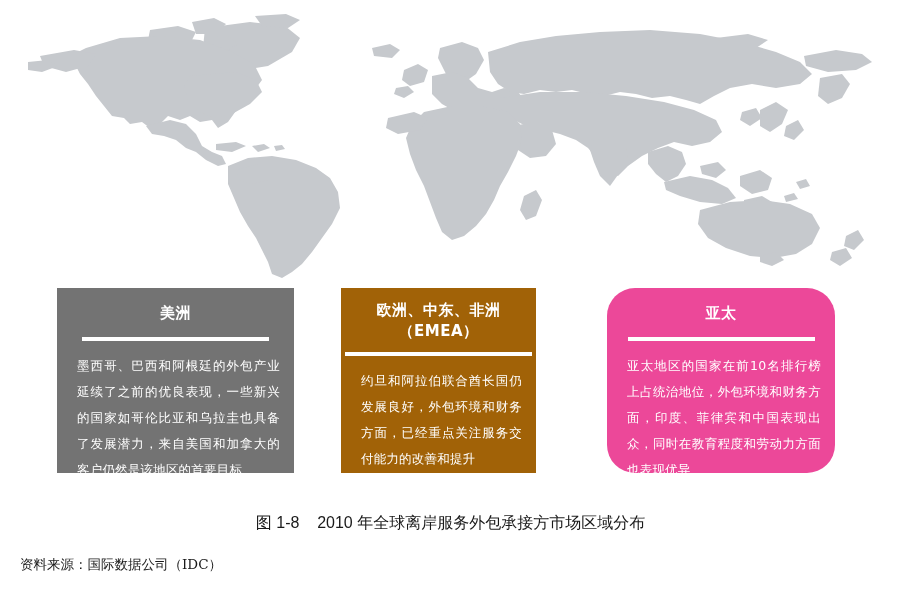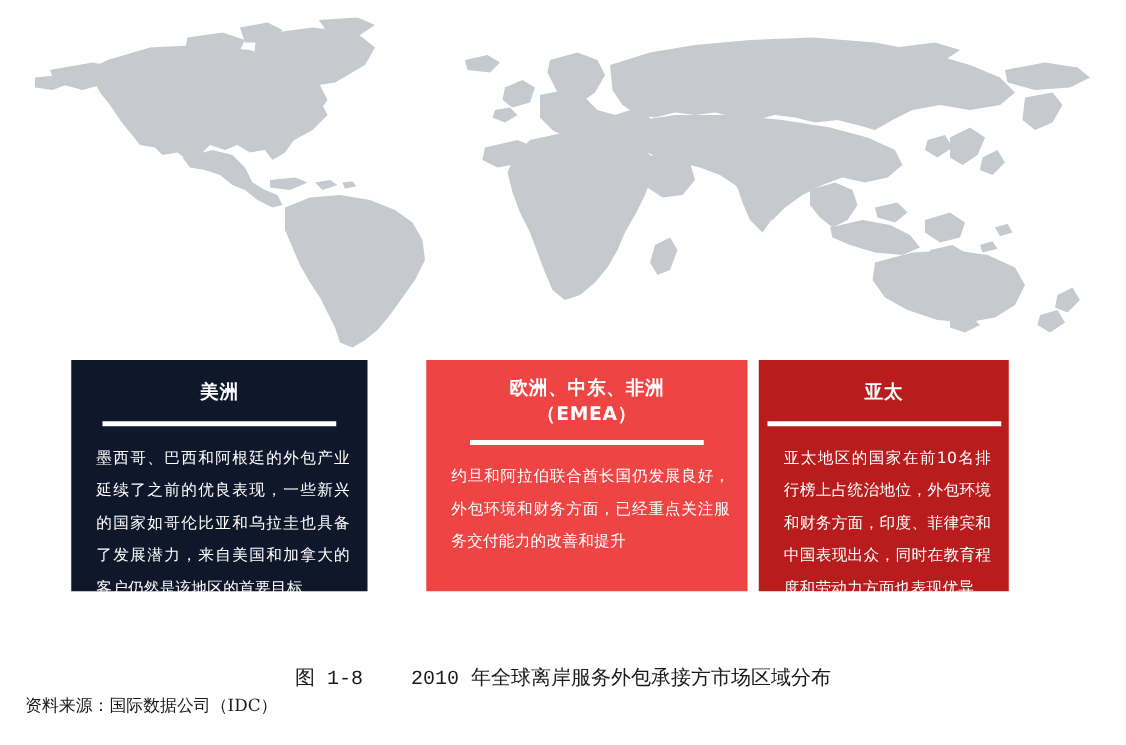--- a/index.html
+++ b/index.html
@@ -40,23 +40,23 @@
     width: 901px;
     height: 185px;
   }
   .region-panel {
     position: absolute;
     top: 0;
     height: 185px;
     box-sizing: border-box;
     padding: 0;
   }
-  .panel-americas { left: 57px;  width: 237px; background: #0f172a; }
-  .panel-emea     { left: 341px; width: 257px; background: #ef4444; }
-  .panel-apac     { left: 607px; width: 200px; background: #b91c1c; }
+  .panel-americas { left: 57px;  width: 237px; background: #737373; }
+  .panel-emea     { left: 341px; width: 195px; background: #a16207; }
+  .panel-apac     { left: 607px; width: 228px; background: #ec4899; border-radius: 28px; }
 
   .panel-title {
     color: #ffffff;
     text-align: center;
     font-size: 15px;
     font-weight: 600;
     line-height: 21px;
     letter-spacing: 0.5px;
     padding: 0 12px;
     box-sizing: border-box;
@@ -84,24 +84,24 @@
     padding: 12px 14px 0 20px;
     box-sizing: border-box;
     text-align: justify;
     text-justify: inter-ideograph;
   }
 
   
   #figure-caption {
     position: absolute;
     left: 0;
-    top: 532px;
+    top: 513px;
     width: 901px;
     text-align: center;
-    font-family: Liberation Mono, monospace;
+    font-family: Liberation Sans, sans-serif;
     font-size: 16px;
     color: #1a1a1a;
     white-space: pre;
   }
   #figure-source {
     position: absolute;
     left: 20px;
     top: 556px;
     font-family: "DejaVu Serif", "Liberation Serif", serif;
     font-size: 13.5px;

